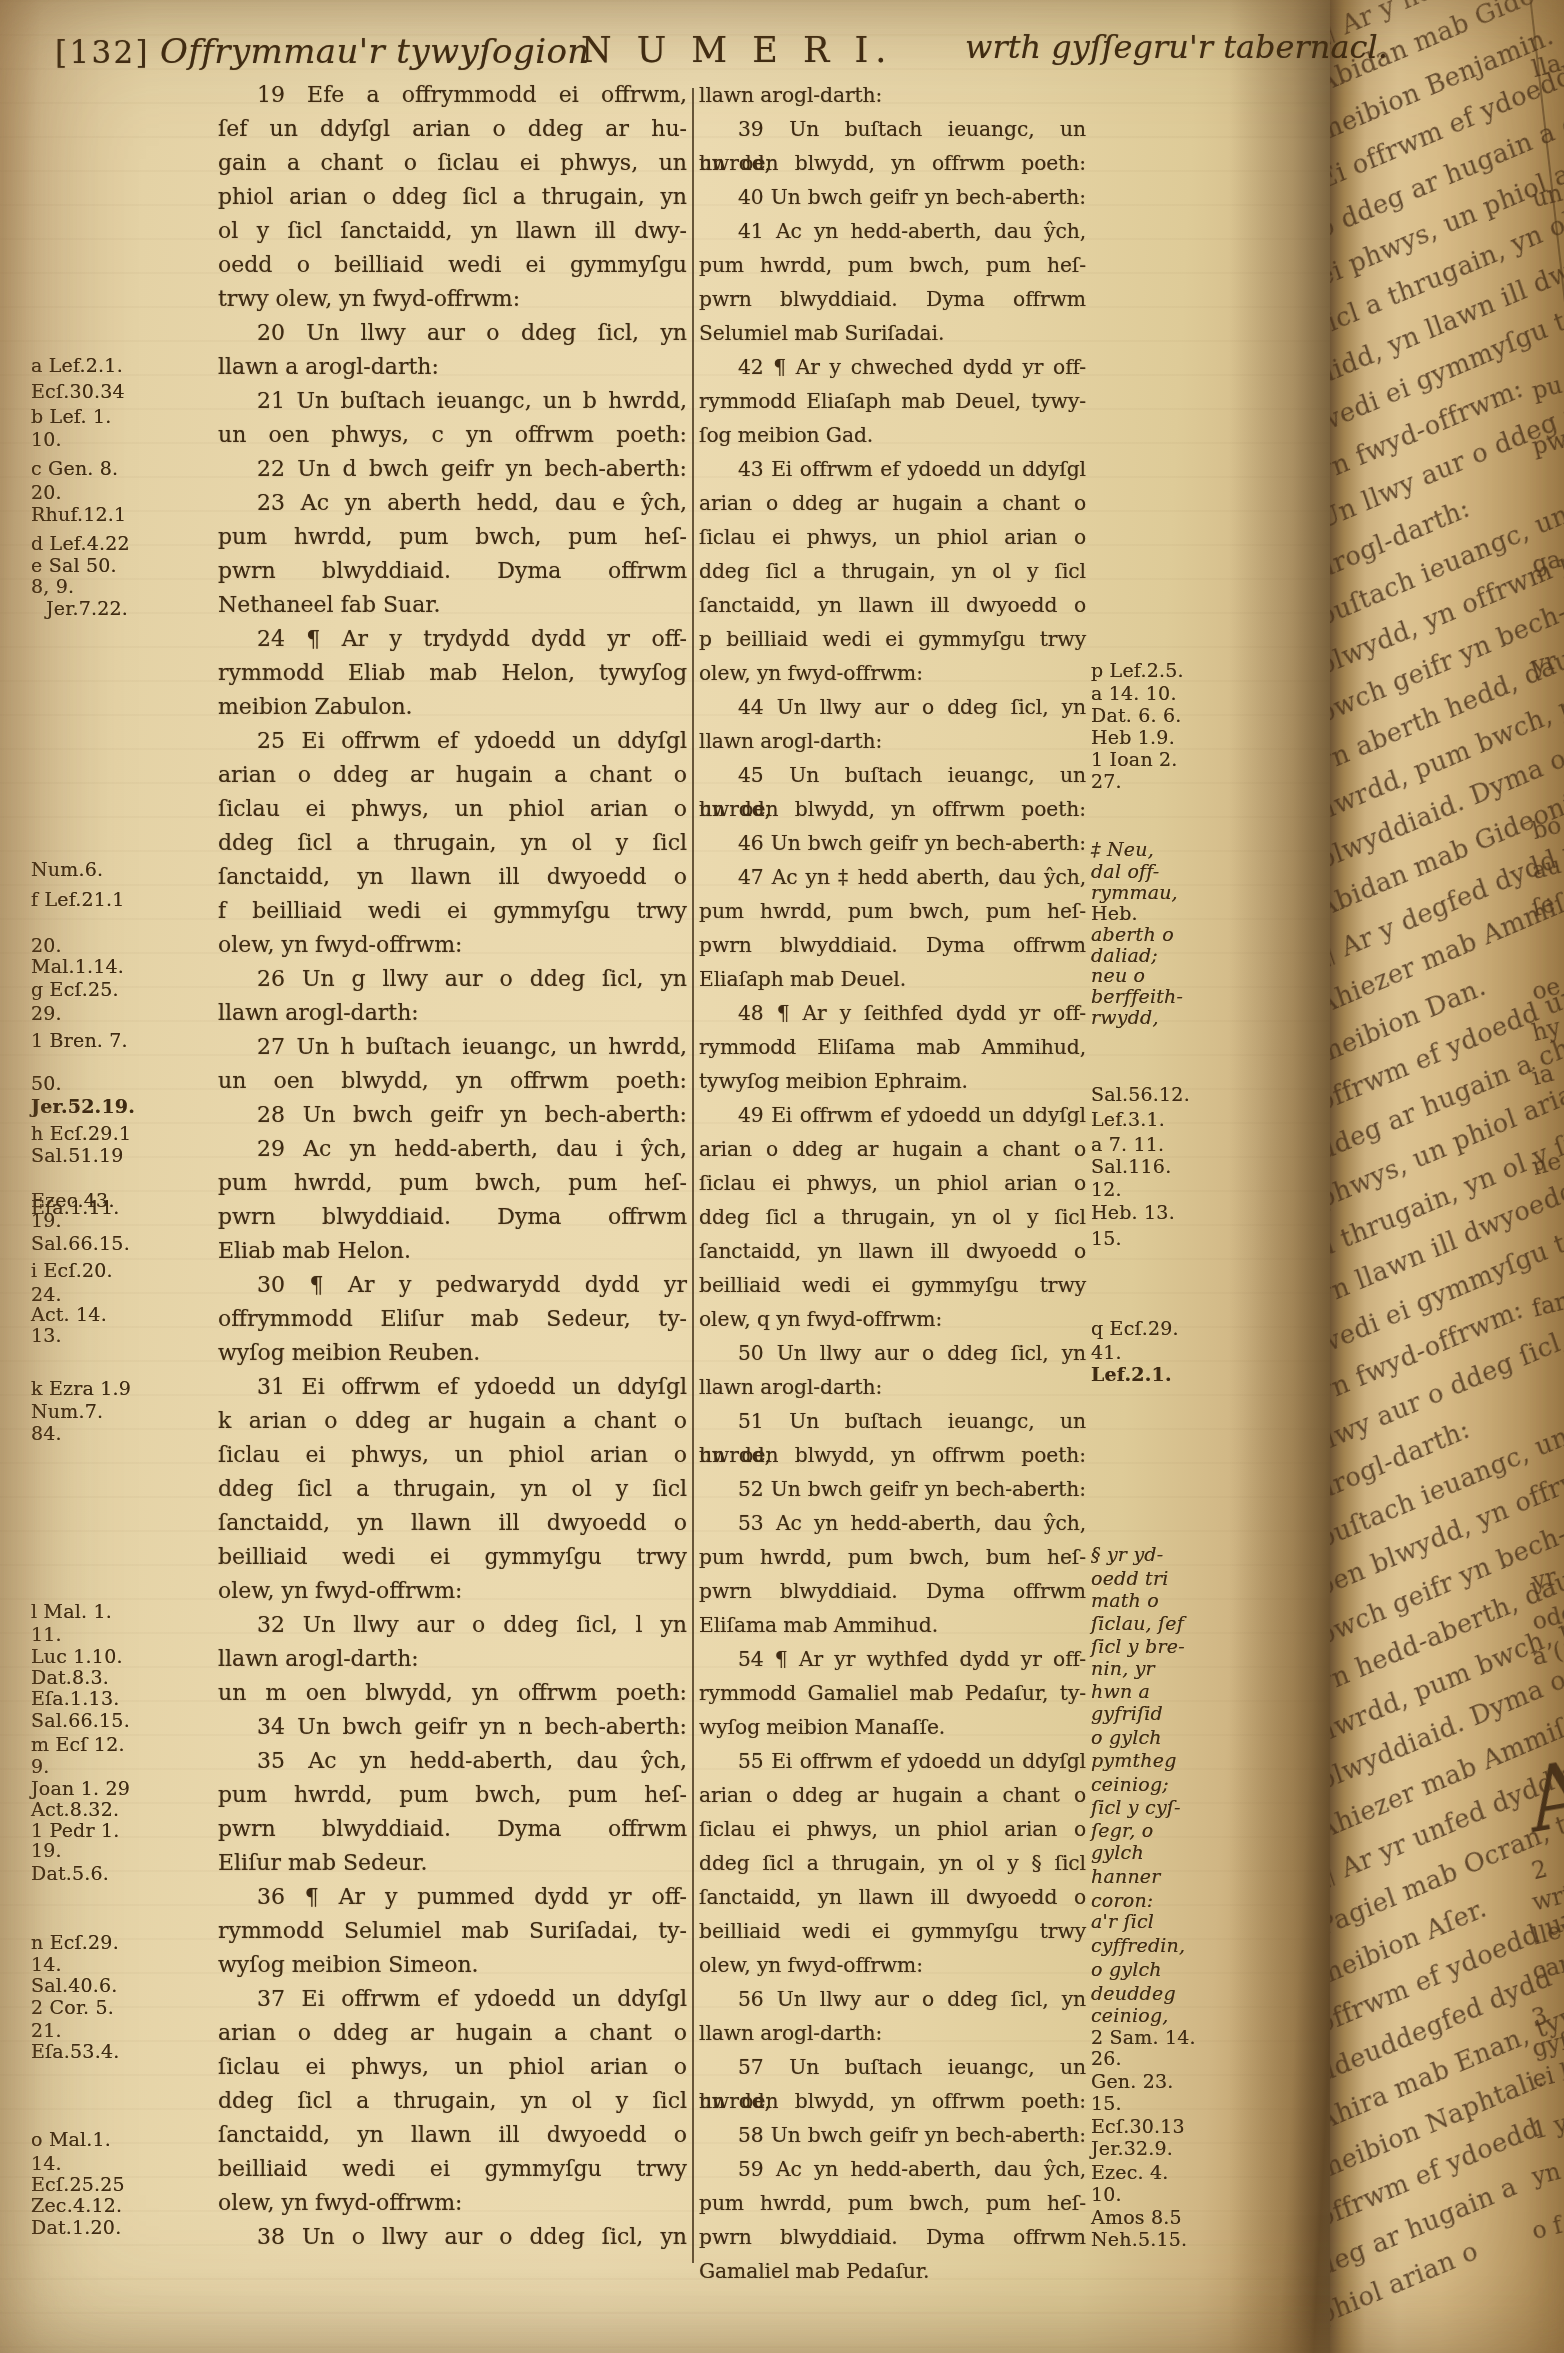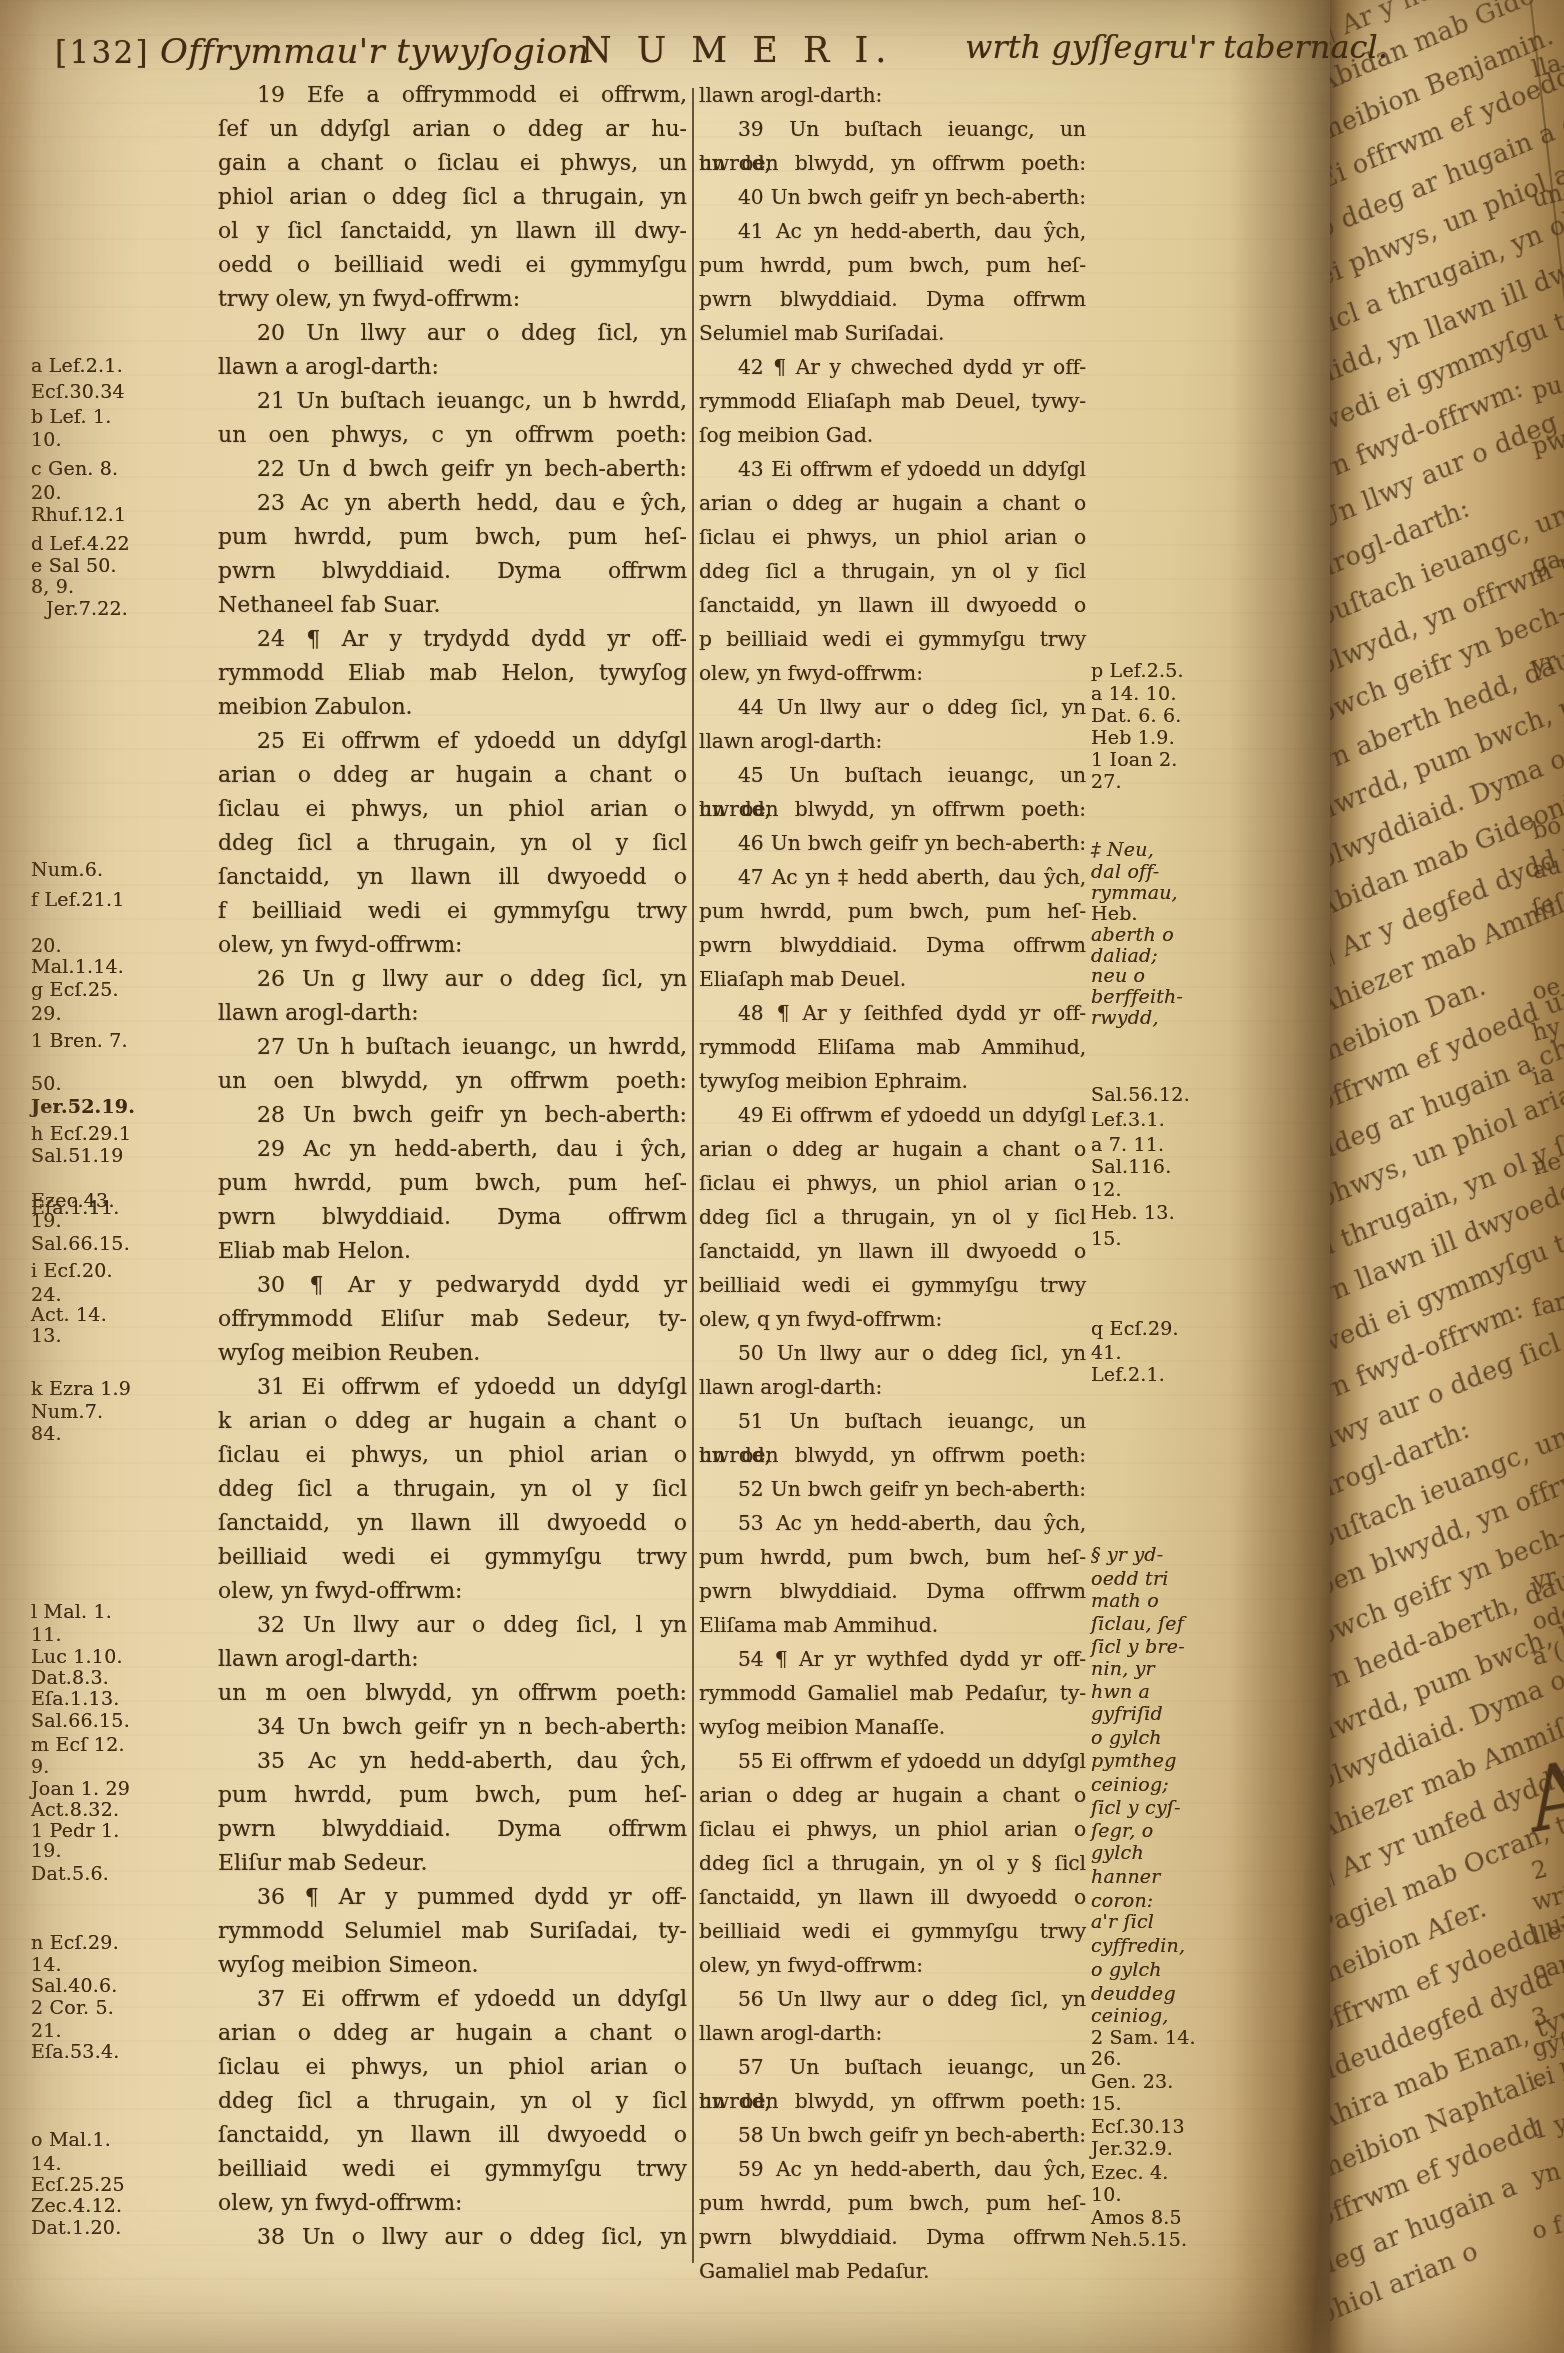--- a/index.html
+++ b/index.html
@@ -392,21 +392,21 @@
       <div class="mn it" style="top: 1008px;">rwydd,</div>
       <div class="mn" style="top: 1085px;">Sal.56.12.</div>
       <div class="mn" style="top: 1110px;">Lef.3.1.</div>
       <div class="mn" style="top: 1135px;">a 7. 11.</div>
       <div class="mn" style="top: 1157px;">Sal.116.</div>
       <div class="mn" style="top: 1180px;">12.</div>
       <div class="mn" style="top: 1203px;">Heb. 13.</div>
       <div class="mn" style="top: 1229px;">15.</div>
       <div class="mn" style="top: 1319px;">q Ecſ.29.</div>
       <div class="mn" style="top: 1343px;">41.</div>
-      <div class="mn" style="top: 1365px;">Lef.2.1.</div>
+      <div class="mn" style="top: 1365px; font-weight: bold;">Lef.2.1.</div>
       <div class="mn it" style="top: 1545px;">§ yr yd-</div>
       <div class="mn it" style="top: 1569px;">oedd tri</div>
       <div class="mn it" style="top: 1591px;">math o</div>
       <div class="mn it" style="top: 1614px;">ſiclau, ſef</div>
       <div class="mn it" style="top: 1637px;">ſicl y bre-</div>
       <div class="mn it" style="top: 1659px;">nin, yr</div>
       <div class="mn it" style="top: 1682px;">hwn a</div>
       <div class="mn it" style="top: 1704px;">gyfriſid</div>
       <div class="mn it" style="top: 1728px;">o gylch</div>
       <div class="mn it" style="top: 1751px;">pymtheg</div>

